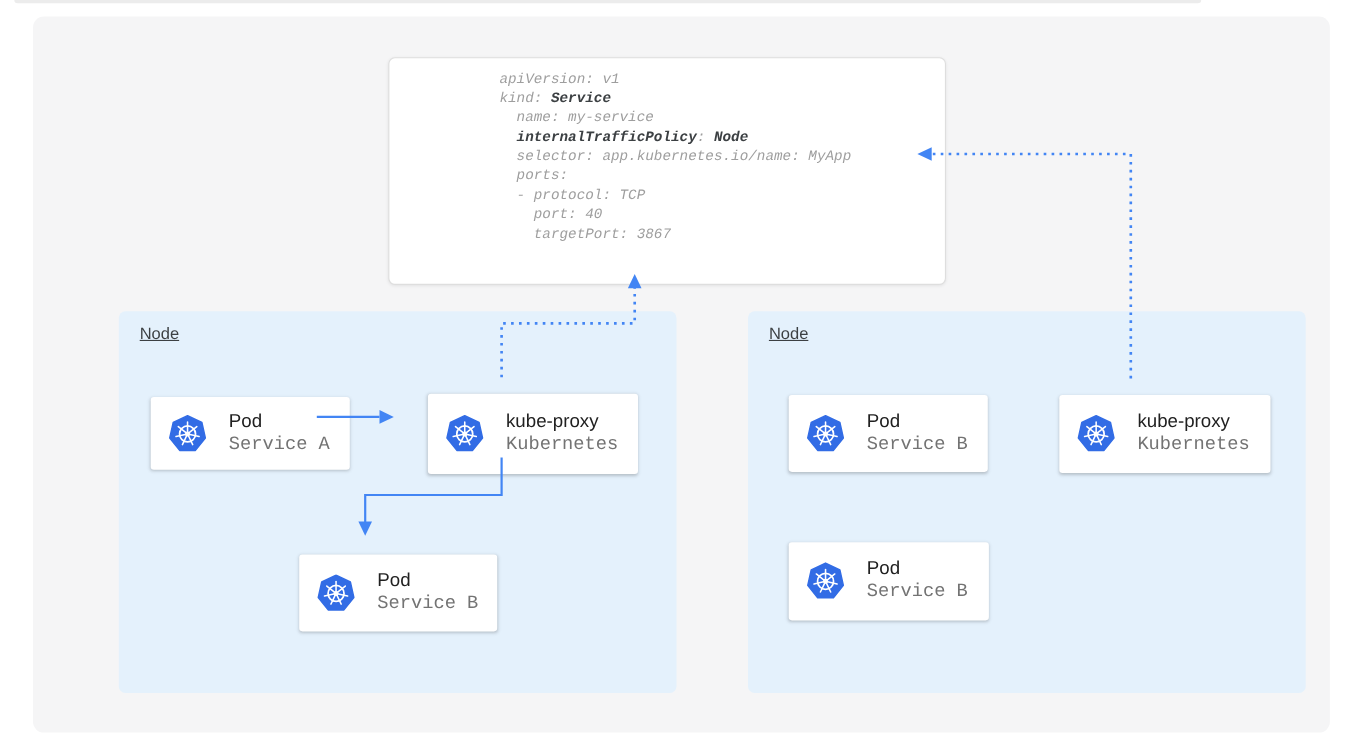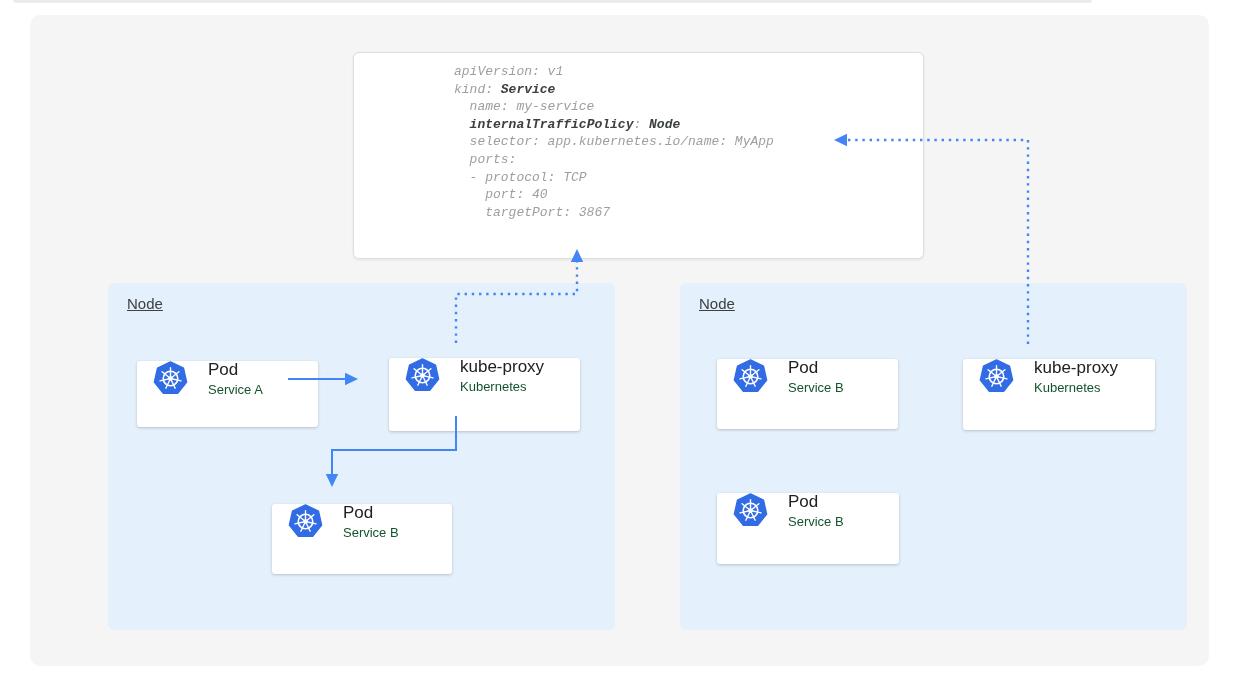--- a/index.html
+++ b/index.html
@@ -13,21 +13,21 @@
   .top-hairline{
     position:absolute;left:13px;top:0;width:1079px;height:3px;
     background:#ececec;border-radius:0 0 3px 3px;
   }
   .panel{
     position:absolute;left:30px;top:15px;width:1179px;height:651px;
     background:#f5f5f6;border-radius:10px;
   }
   
   .yaml-card{
-    position:absolute;left:323px;top:37px;width:571px;height:207px;
+    position:absolute;left:323px;top:37px;width:507px;height:207px;
     background:#ffffff;border:1px solid #dedede;border-radius:6px;
     box-shadow:0 1px 3px rgba(0,0,0,0.08);
     box-sizing:border-box;
   }
   .code{
     position:absolute;left:100px;top:10px;right:8px;
     font-family:"Liberation Mono", monospace;
     font-style:italic;
     font-size:13px;line-height:17.6px;
     margin:0;
@@ -44,27 +44,27 @@
   .node-right{left:650px;}
   .node-label{
     position:absolute;left:19px;top:12px;
     font-size:15px;color:#3c4043;text-decoration:underline;
   }
   
   .card{
     position:absolute;
     background:#ffffff;border-radius:3px;
     box-shadow:0 1px 3px rgba(60,64,67,0.28);
-    display:flex;align-items:flex-start;
+    display:flex;align-items:center;
     padding-left:15px;box-sizing:border-box;
   }
   .card .k8s-icon{flex:0 0 auto;display:block;line-height:0;}
   .card .txt{margin-left:19px;display:flex;flex-direction:column;gap:3px;}
   .card .title{font-size:17px;color:#212121;line-height:1.1;}
-  .card .subtitle{font-size:13px;color:#14532d;line-height:1.1;}
+  .card .subtitle{font-size:17px;color:#737373;line-height:1.1;font-family:Liberation Mono, monospace;}
   
   .pos-l-pod-a{left:29px;top:78px;width:181px;height:66px;}
   .pos-l-kproxy{left:281px;top:75px;width:191px;height:73px;}
   .pos-l-pod-b{left:164px;top:221px;width:180px;height:70px;}
   
   .pos-r-pod-b1{left:37px;top:76px;width:181px;height:70px;}
   .pos-r-kproxy{left:283px;top:76px;width:192px;height:71px;}
   .pos-r-pod-b2{left:37px;top:210px;width:182px;height:71px;}
   
   .arrows{

